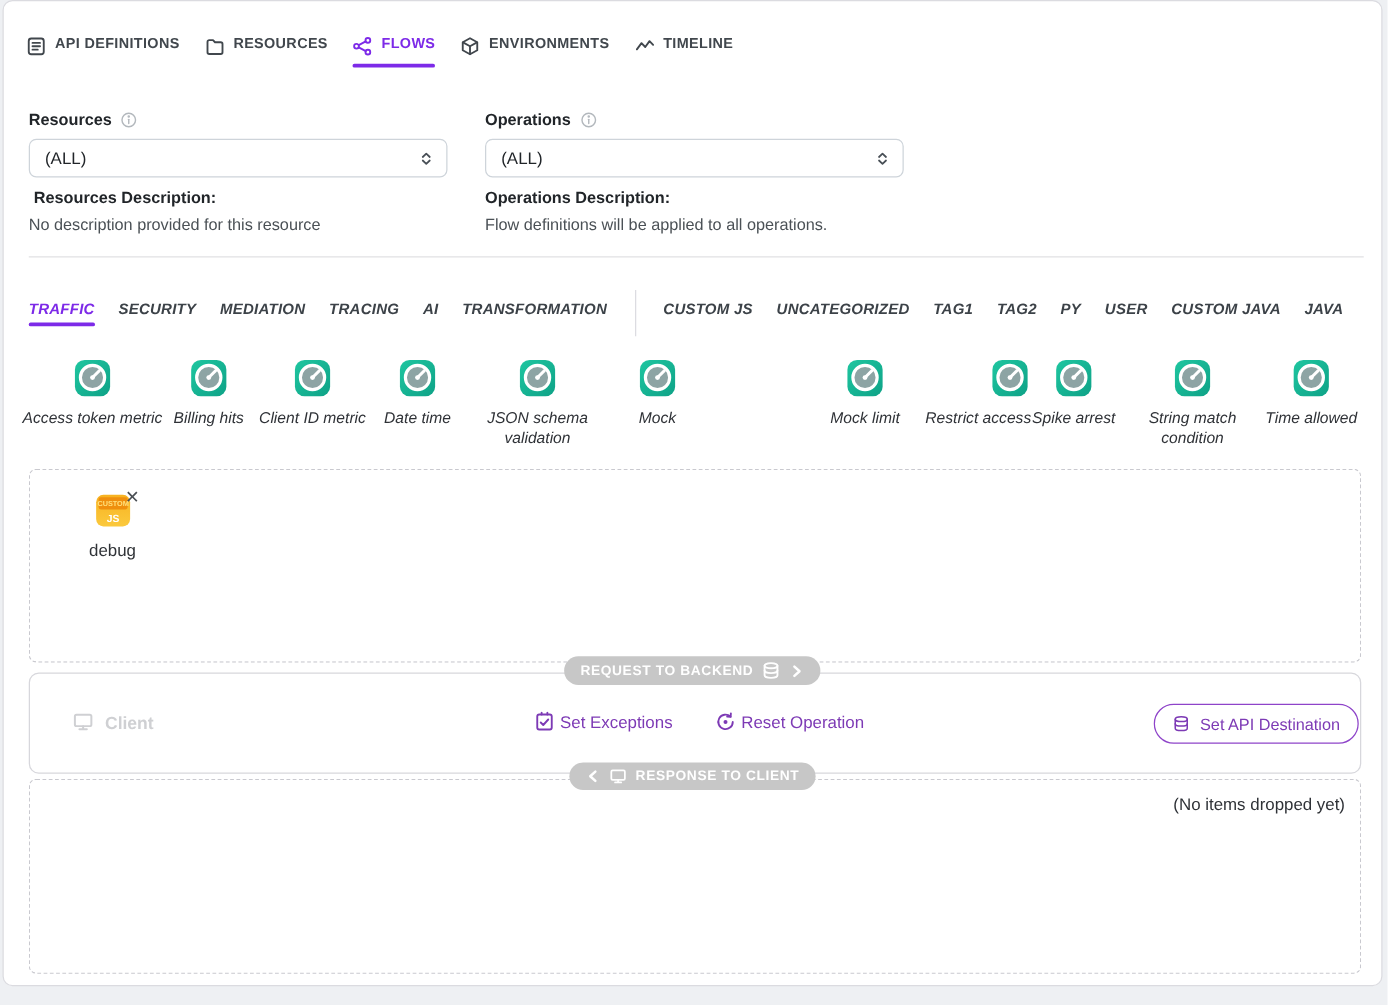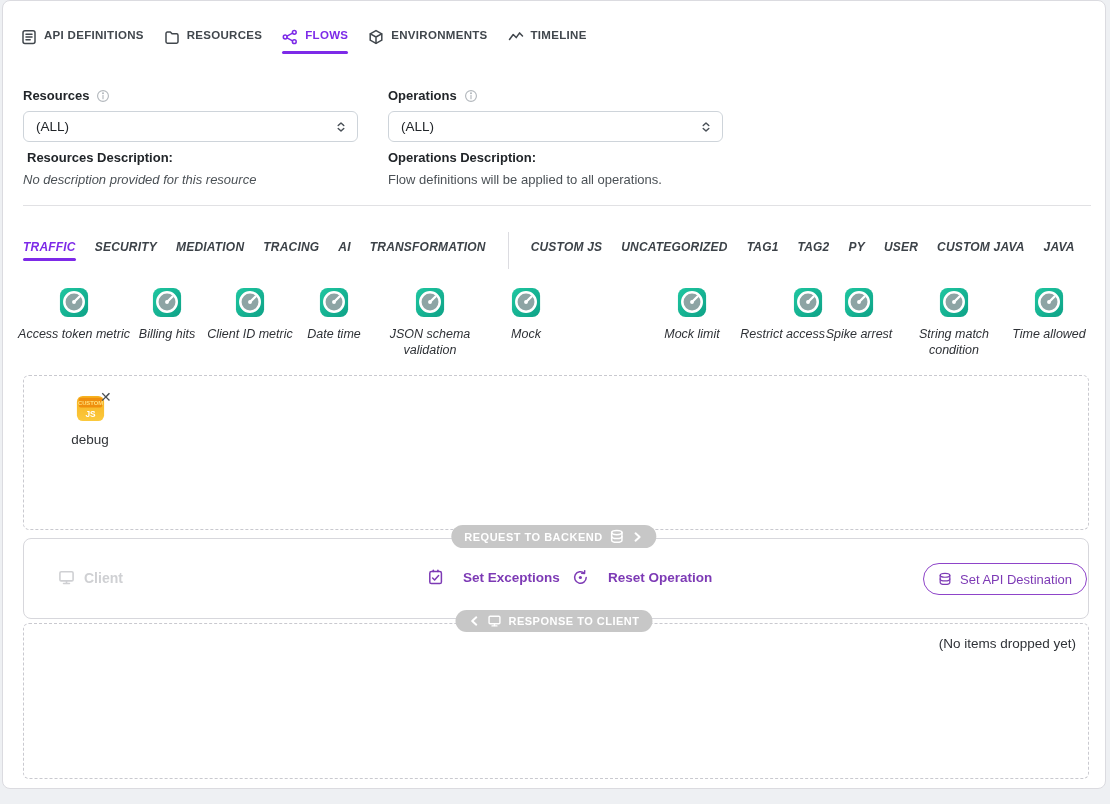--- a/index.html
+++ b/index.html
@@ -66,22 +66,22 @@
   .pill-request{top:524px;}
   .pill-response{top:609px;}
   
   .drop-item{position:absolute;left:34px;top:16px;width:64px;text-align:center;cursor:grab;}
   .drop-item .dlabel{margin-top:3px;font-size:13.5px;color:#303337;}
   .drop-close{position:absolute;left:76px;top:14px;font-size:14px;color:#4a4f54;cursor:pointer;line-height:1;}
   
   .client{position:absolute;left:34px;top:30px;display:flex;align-items:center;gap:9px;
     color:#cfd0d3;font-weight:700;font-size:14px;}
   .client svg{width:17px;height:17px;stroke:#cfd0d3;fill:none;stroke-width:1.5;stroke-linecap:round;}
-  .row-action{position:absolute;top:30px;display:flex;align-items:center;gap:19px;
-    color:#7d3ab5;font-weight:700;font-size:13.5px;cursor:pointer;}
+  .row-action{position:absolute;top:30px;display:flex;align-items:center;gap:4px;
+    color:#7d3ab5;font-weight:400;font-size:13.5px;cursor:pointer;}
   .row-action svg{width:17px;height:17px;stroke:#7d3ab5;fill:none;stroke-width:1.5;stroke-linecap:round;stroke-linejoin:round;}
   .act-exceptions{left:403px;}
   .act-reset{left:548px;}
   .dest-btn{
     position:absolute;left:899px;top:24px;height:32px;padding:0 14px;box-sizing:border-box;
     display:flex;align-items:center;gap:8px;
     background:#fff;border:1px solid #8e44c9;border-radius:16px;
     color:#7d3ab5;font-size:13px;font-family:inherit;cursor:pointer;
   }
   .dest-btn svg{stroke:#7d3ab5;fill:none;stroke-width:1.4;stroke-linecap:round;stroke-linejoin:round;}
@@ -155,21 +155,21 @@
       </svg>
   </div>
   <div class="select" style="left:20px;">
     <span>(ALL)</span>
     <svg viewBox="0 0 14 14">
         <polyline points="4.2,5.6 7,2.9 9.8,5.6"></polyline>
         <polyline points="4.2,8.4 7,11.1 9.8,8.4"></polyline>
       </svg>
   </div>
   <div class="desc-label" style="left:24px;">Resources Description:</div>
-  <div class="desc-text" style="left:20px;font-style:italic;">No description provided for this resource</div>
+  <div class="desc-text" style="left:20px;">No description provided for this resource</div>
 
   <div class="field-label" style="left:385px;top:87px;">
     <span>Operations</span>
     <svg class="info" viewBox="0 0 16 16">
         <circle cx="8" cy="8" r="6.2"></circle>
         <line x1="8" y1="7.4" x2="8" y2="11.2"></line>
         <circle cx="8" cy="4.8" r="0.5" fill="#b3b8bd"></circle>
       </svg>
   </div>
   <div class="select" style="left:385px;">

